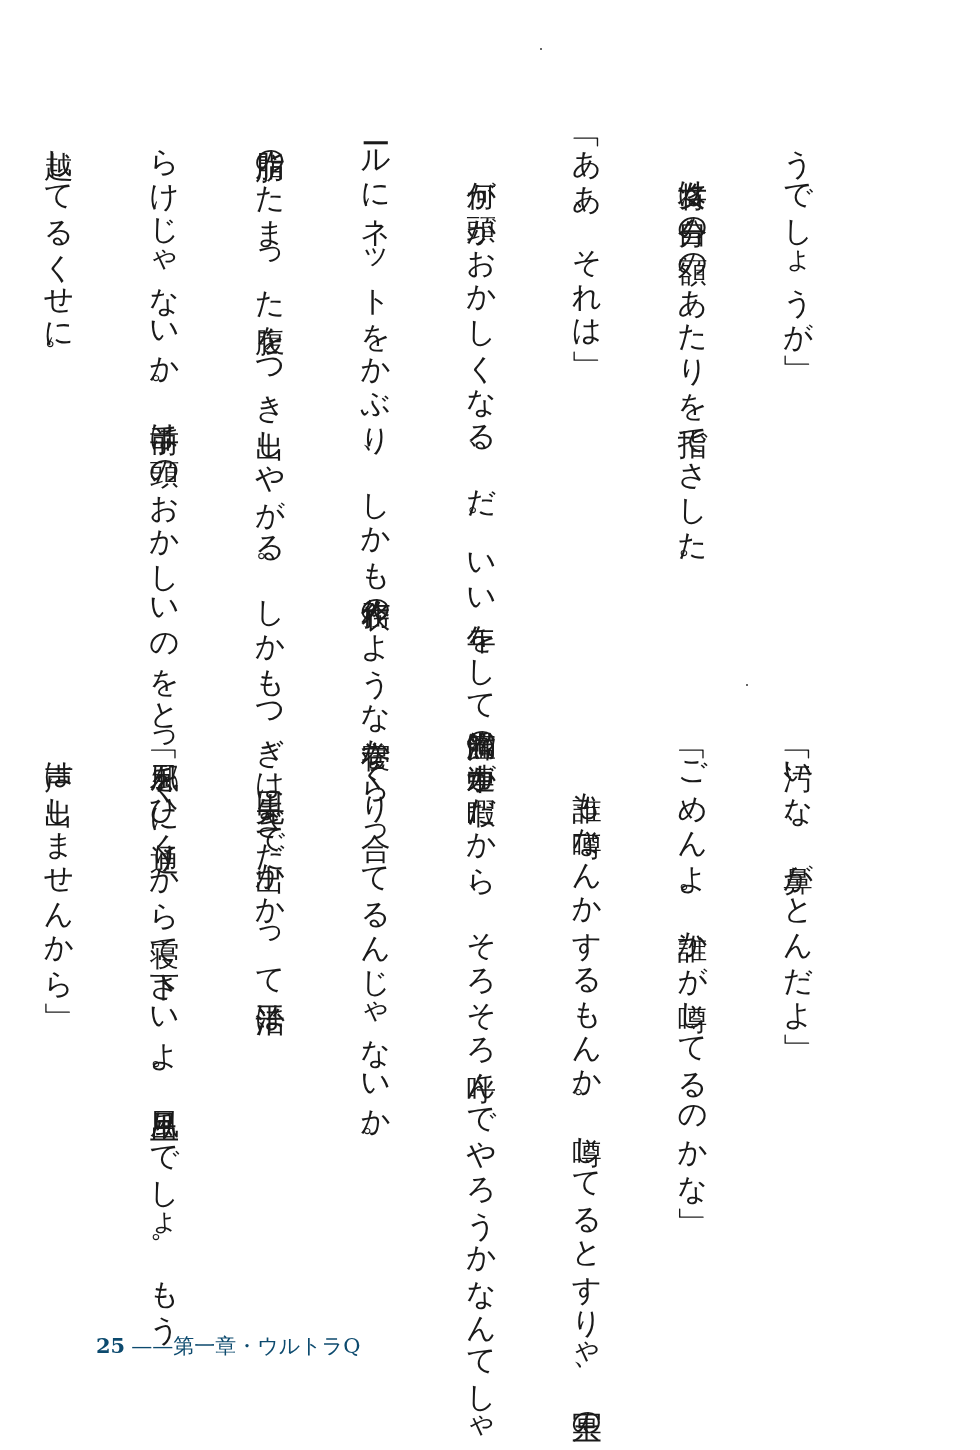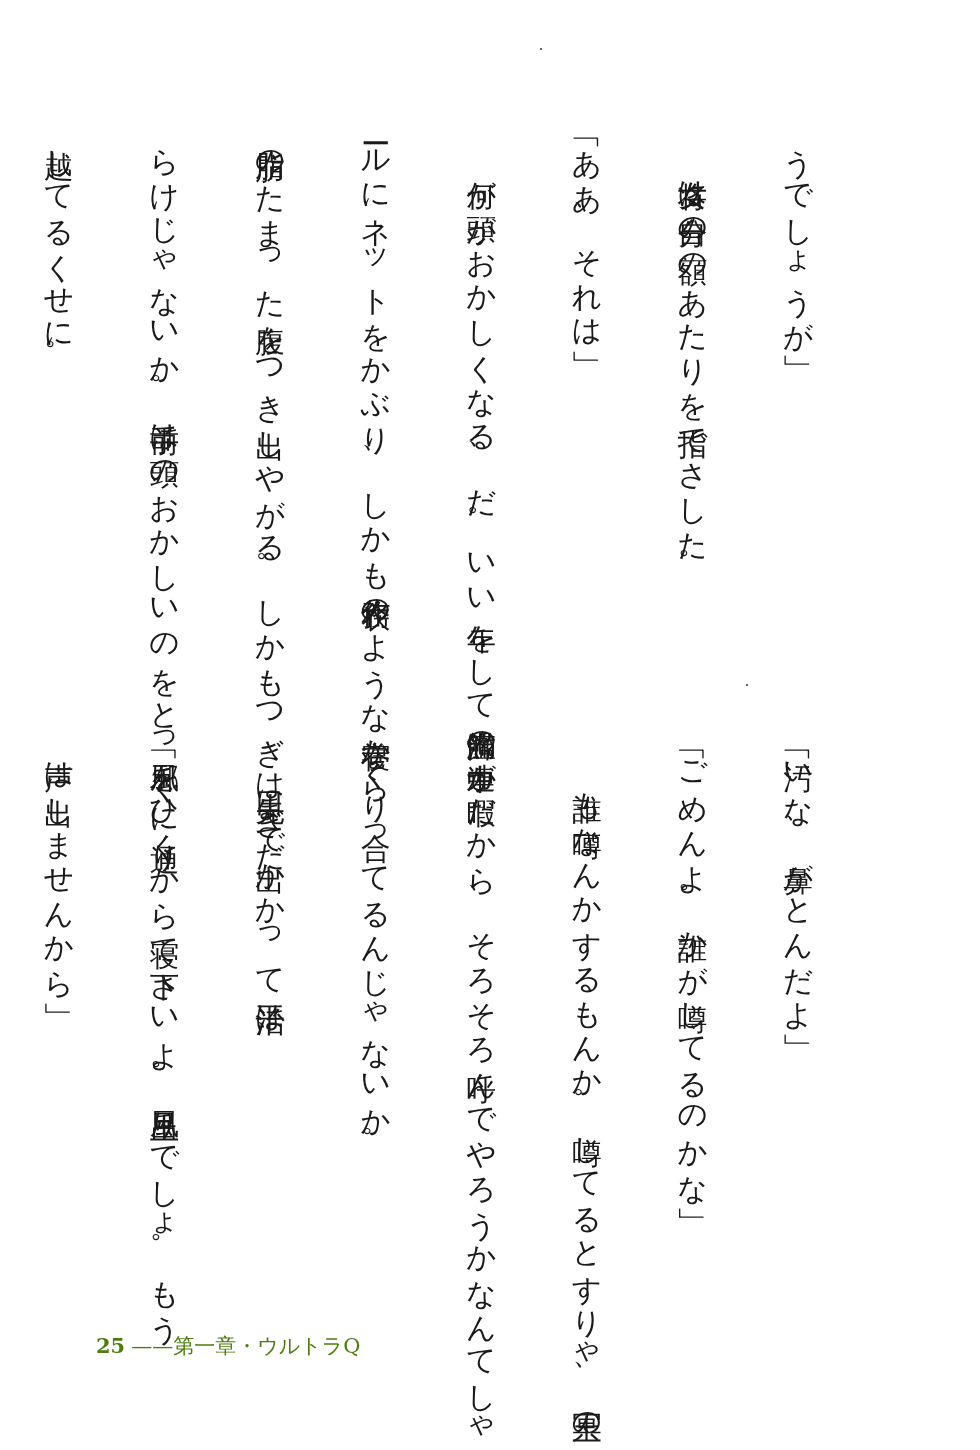--- a/index.html
+++ b/index.html
@@ -12,21 +12,21 @@
       line-height: 35.2px;
       letter-spacing: 1px;
       white-space: pre;
     }
     .top { right: 94px; top: 128px; height: 580px; width: 790px; }
     .bottom { right: 94px; top: 740px; height: 580px; width: 790px; }
     .line { display: block; }
     .footer {
       position: absolute; left: 96px; top: 1332px;
       font-family: "DejaVu Serif", "Liberation Serif", serif;
-      font-size: 21px; color: #4d7c0f;
+      font-size: 21px; color: #0c4a6e;
     }
     .footer .num { font-weight: bold; margin-right: 6px; }
     .dot { position: absolute; width: 2px; height: 2px; background: #666; }
   </style>
 </head>
 <body>
 
 <div class="block top">
   <span class="line">うでしょうが」</span>
   <span class="line">　女将は自分の額のあたりを指でさした。</span>

